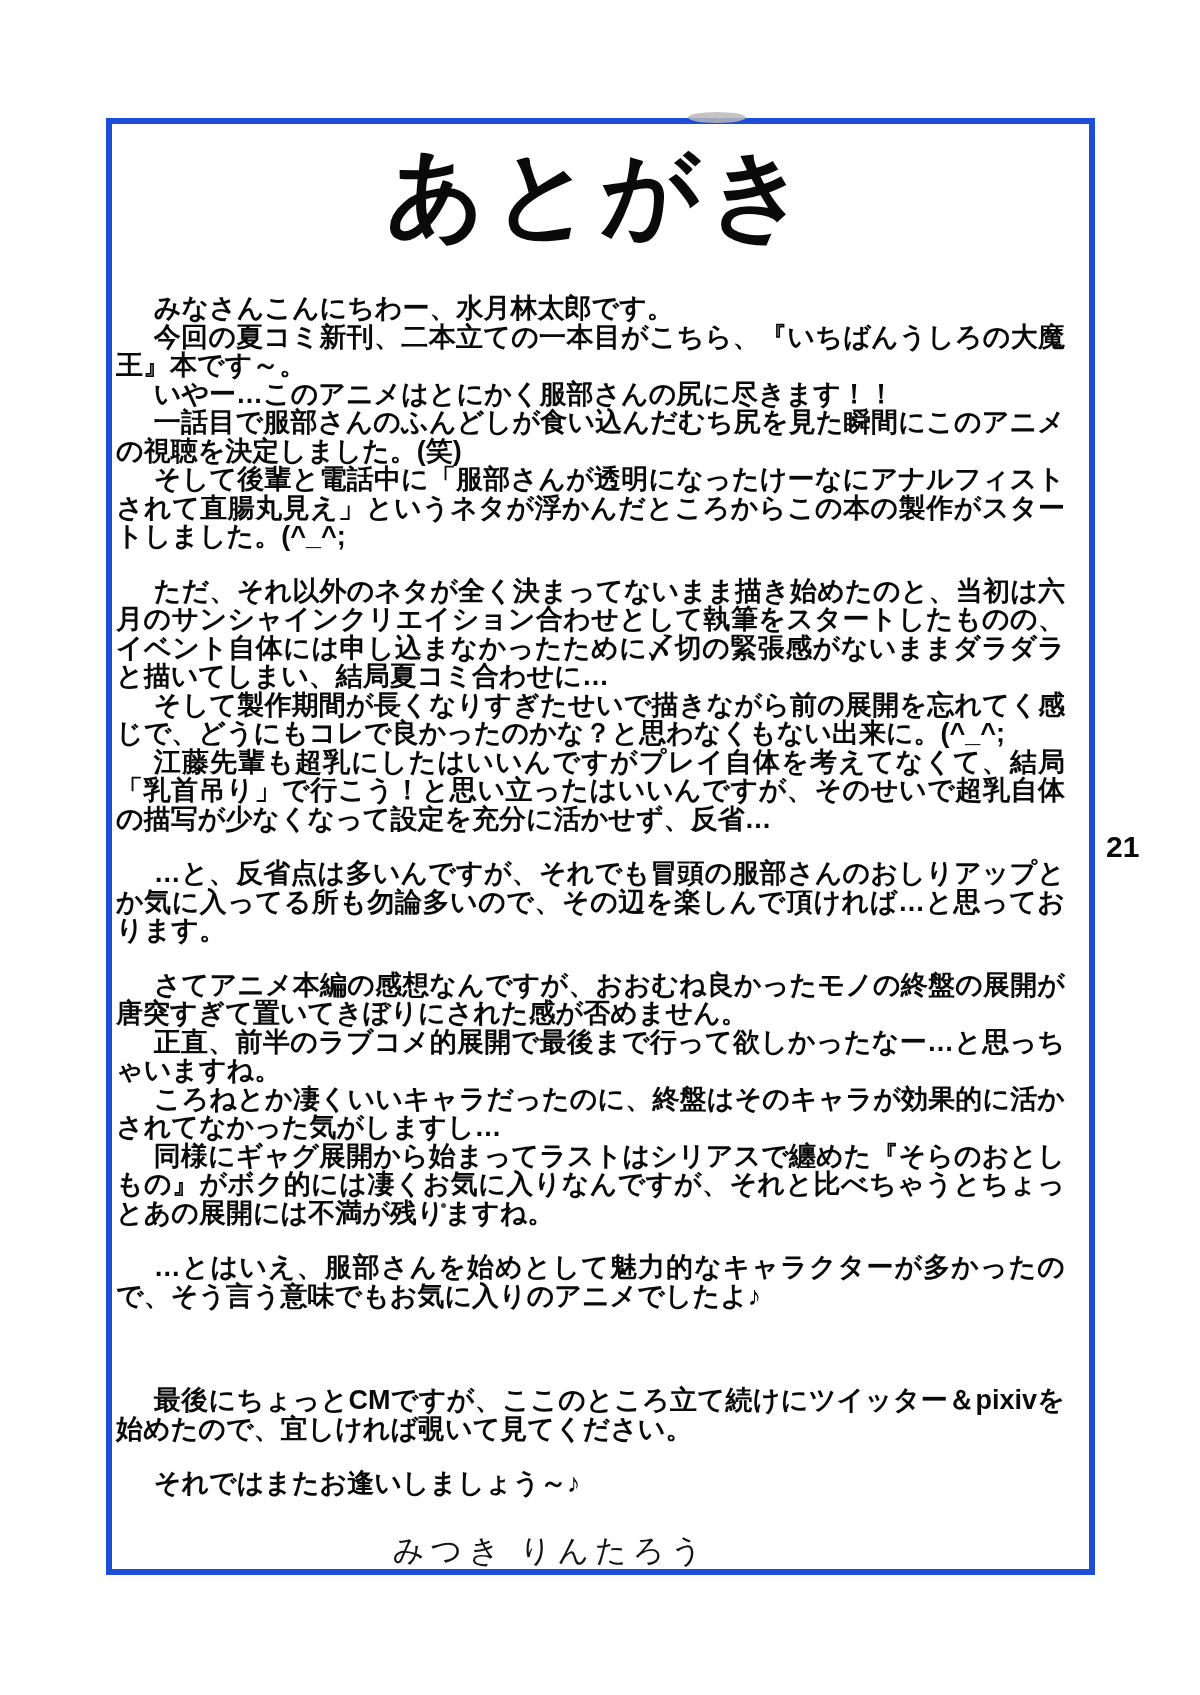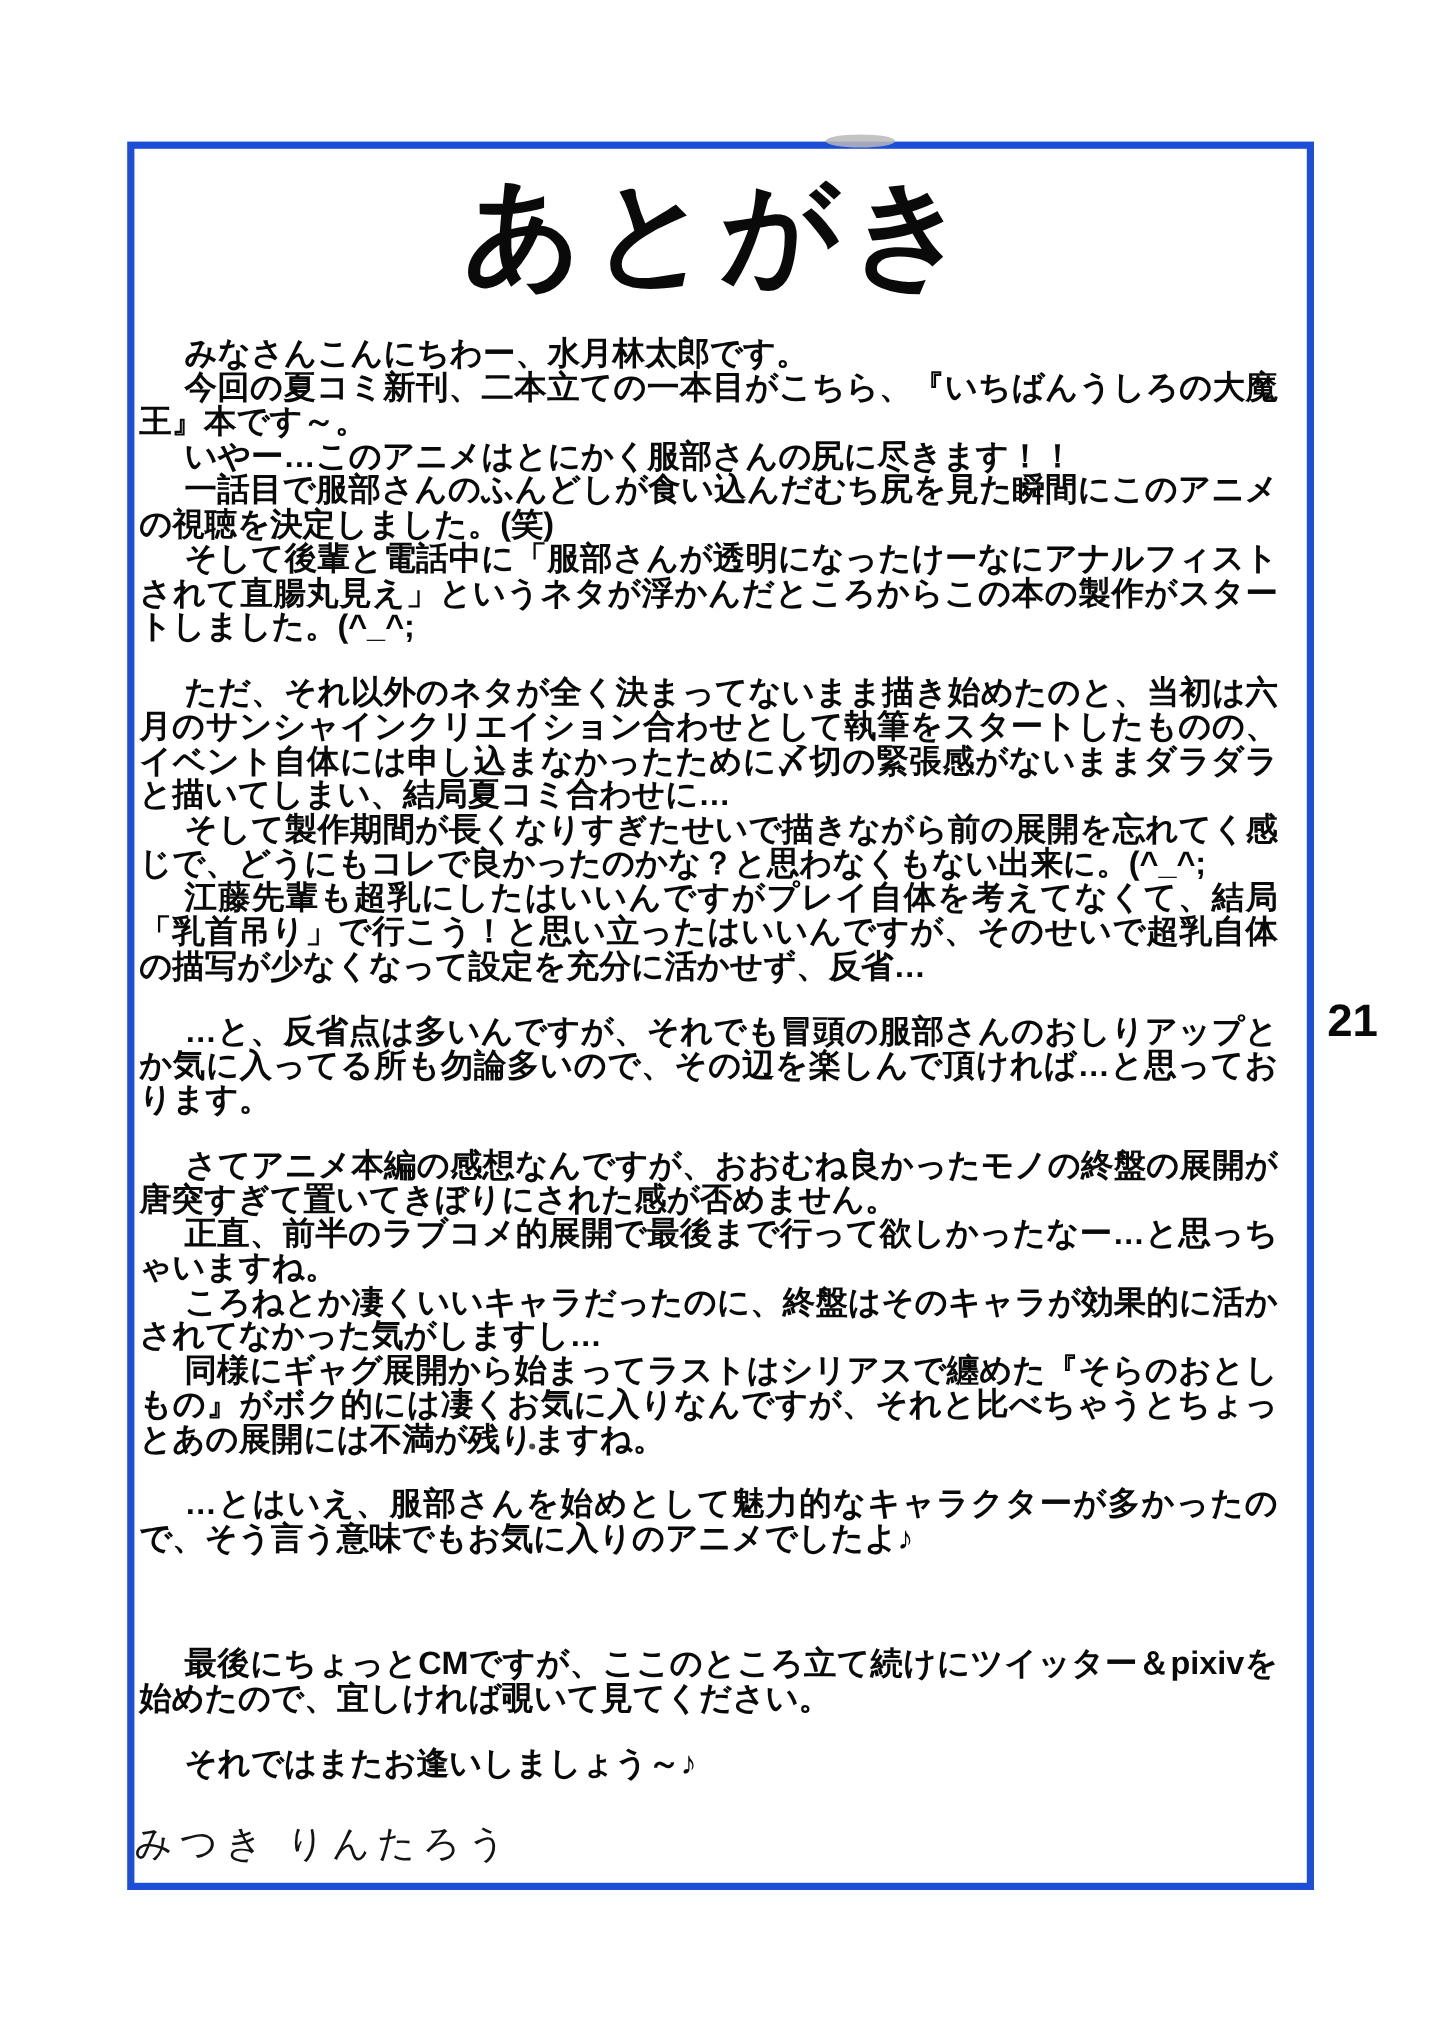--- a/index.html
+++ b/index.html
@@ -34,51 +34,51 @@
   .title {
     margin-top: 14px;
     text-align: center;
     font-size: 97px;
     line-height: 112px;
     font-weight: 900;
     letter-spacing: 8px;
     color: #0a0a0a;
   }
   .body-text {
-    margin-top: 30px;
+    margin-top: 44px;
     padding: 0 24px 0 4px;
     font-size: 27px;
     line-height: 28.5px;
     font-weight: bold;
     text-align: justify;
     letter-spacing: 0;
     color: #0a0a0a;
   }
   .section { margin-top: 26px; }
   .section:first-child { margin-top: 0; }
   .section.large-gap { margin-top: 76px; }
   .section p {
     margin: 0;
     text-indent: 1.4em;
   }
   .signature {
     margin-top: 32px;
     padding-right: 100px;
-    text-align: left;
+    text-align: center;
     font-family: "Liberation Serif", serif;
     font-weight: normal;
     font-size: 31px;
     letter-spacing: 6px;
     color: #141414;
   }
   .page-number {
     position: absolute;
     left: 1106px;
     top: 830px;
-    font-size: 38px;
+    font-size: 30px;
     font-weight: bold;
     color: #0a0a0a;
   }
   .scan-smudge {
     position: absolute;
     left: 688px;
     top: 112px;
     width: 58px;
     height: 11px;
     background: #b8b8b8;

